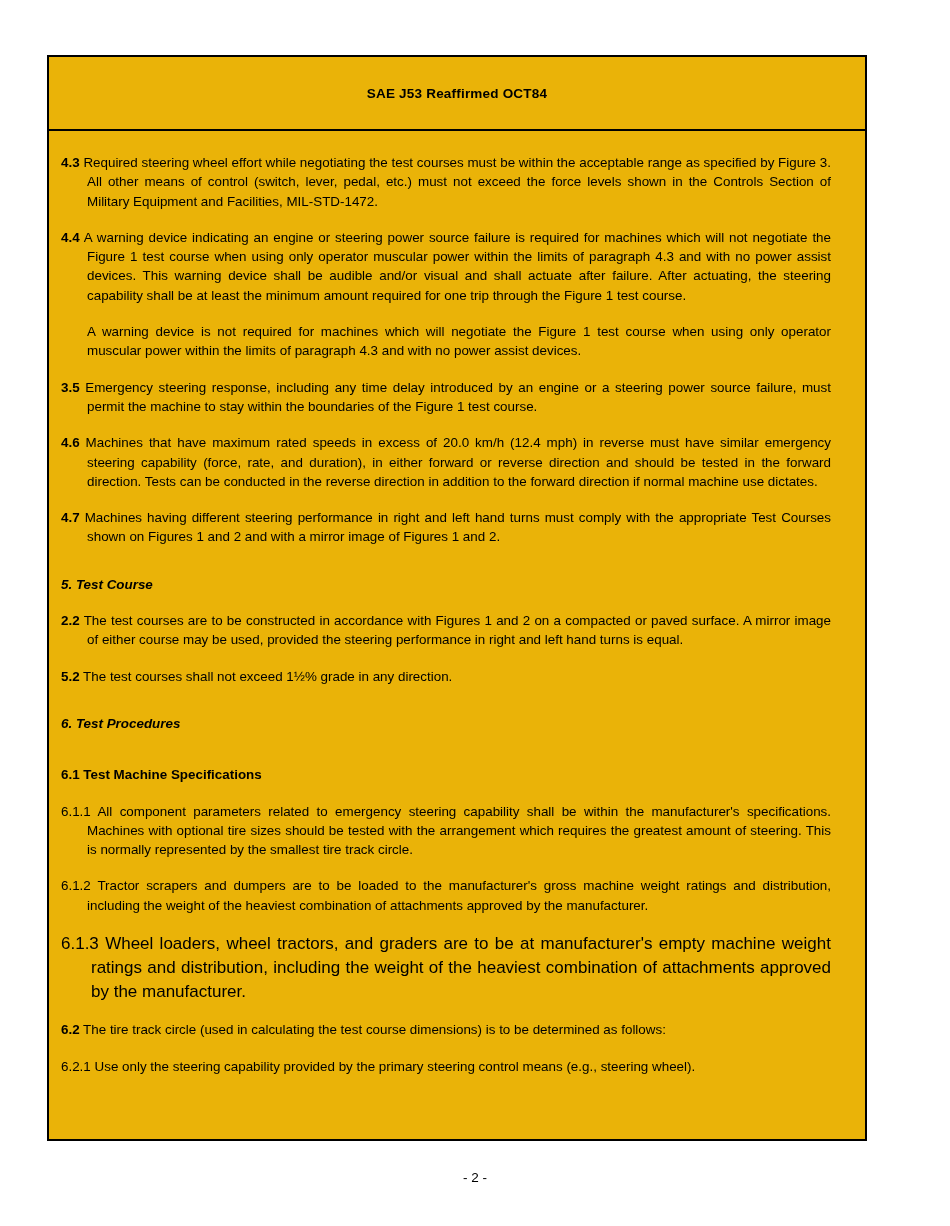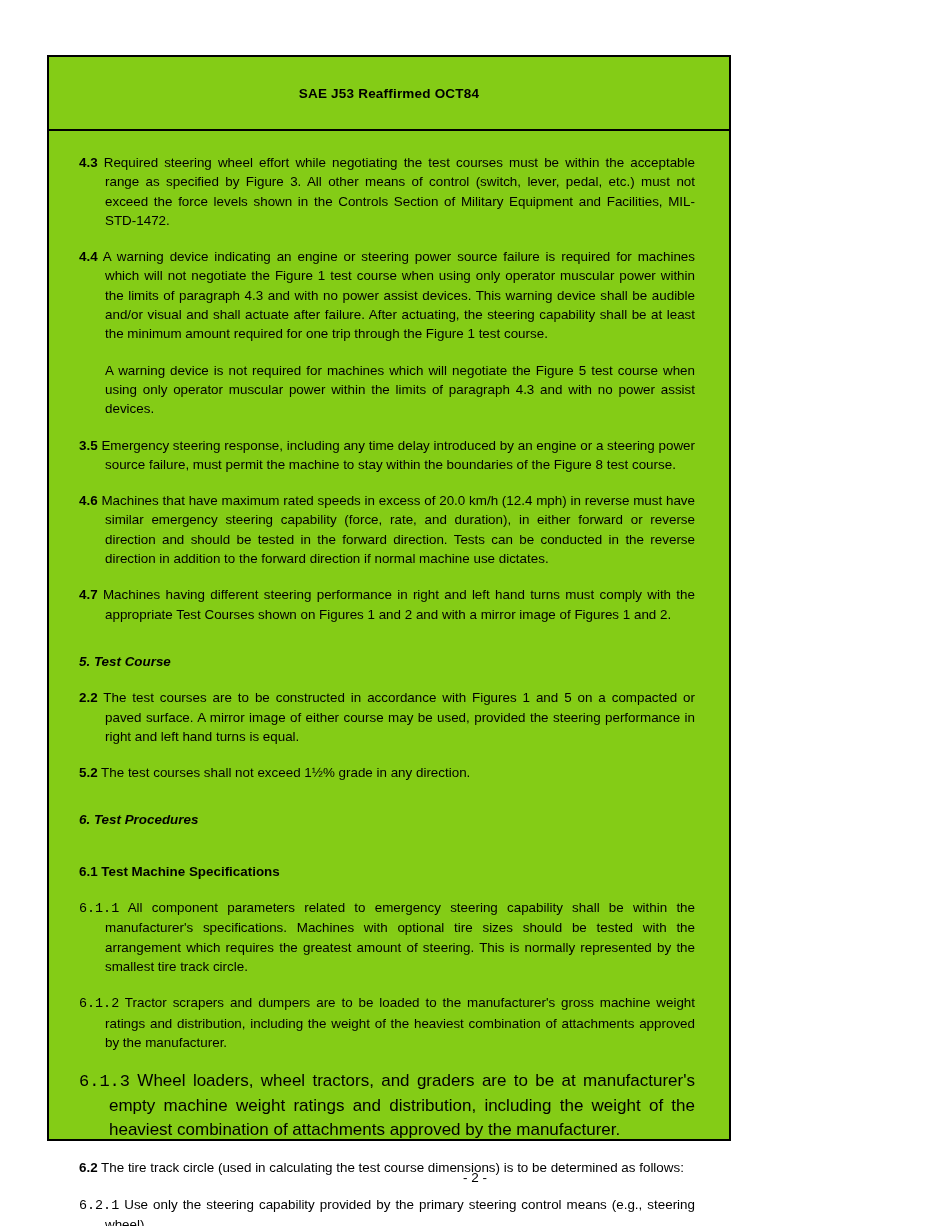--- a/index.html
+++ b/index.html
@@ -8,50 +8,50 @@
     width: 950px;
     height: 1226px;
     position: relative;
     font-family: "Liberation Sans", sans-serif;
     color: #000000;
   }
   .page-frame {
     position: absolute;
     left: 47px;
     top: 55px;
-    width: 684px;
+    width: 820px;
     height: 1086px;
     border: 2px solid #000000;
-    background: #84cc16;
+    background: #eab308;
   }
   .doc-header {
     height: 74px;
     border-bottom: 2px solid #000000;
     display: flex;
     align-items: center;
     justify-content: center;
   }
   .doc-title {
     font-weight: bold;
     font-size: 13.5px;
     letter-spacing: 0.2px;
   }
   .doc-body {
-    padding: 22px 34px 0 30px;
+    padding: 22px 34px 0 12px;
     font-size: 13.4px;
     line-height: 1.44;
   }
   .block {
     margin-bottom: 17px;
     text-align: justify;
     padding-left: 26px;
     text-indent: -26px;
   }
   .block .num { font-weight: bold; }
-  .block.plain-num .num { font-weight: normal; font-family: Liberation Mono, monospace; }
+  .block.plain-num .num { font-weight: normal; }
   .block.cont { text-indent: 0; }
   .block.h-italic {
     font-weight: bold;
     font-style: italic;
     text-align: left;
     margin-top: 28px;
   }
   .block.h-italic .num { font-style: italic; }
   .block.h-bold {
     font-weight: bold;
@@ -82,31 +82,31 @@
   <div class="doc-header">
     <span class="doc-title">SAE J53 Reaffirmed OCT84</span>
   </div>
 
   <div class="doc-body">
 
     <div class="block"><span class="num">4.3</span> <span>Required steering wheel effort while negotiating the test courses must be within the acceptable range as specified by Figure 3. All other means of control (switch, lever, pedal, etc.) must not exceed the force levels shown in the Controls Section of Military Equipment and Facilities, MIL-STD-1472.</span></div>
 
     <div class="block"><span class="num">4.4</span> <span>A warning device indicating an engine or steering power source failure is required for machines which will not negotiate the Figure 1 test course when using only operator muscular power within the limits of paragraph 4.3 and with no power assist devices. This warning device shall be audible and/or visual and shall actuate after failure. After actuating, the steering capability shall be at least the minimum amount required for one trip through the Figure 1 test course.</span></div>
 
-    <div class="block cont"><span>A warning device is not required for machines which will negotiate the Figure 5 test course when using only operator muscular power within the limits of paragraph 4.3 and with no power assist devices.</span></div>
+    <div class="block cont"><span>A warning device is not required for machines which will negotiate the Figure 1 test course when using only operator muscular power within the limits of paragraph 4.3 and with no power assist devices.</span></div>
 
-    <div class="block"><span class="num">3.5</span> <span>Emergency steering response, including any time delay introduced by an engine or a steering power source failure, must permit the machine to stay within the boundaries of the Figure 8 test course.</span></div>
+    <div class="block"><span class="num">3.5</span> <span>Emergency steering response, including any time delay introduced by an engine or a steering power source failure, must permit the machine to stay within the boundaries of the Figure 1 test course.</span></div>
 
     <div class="block"><span class="num">4.6</span> <span>Machines that have maximum rated speeds in excess of 20.0 km/h (12.4 mph) in reverse must have similar emergency steering capability (force, rate, and duration), in either forward or reverse direction and should be tested in the forward direction. Tests can be conducted in the reverse direction in addition to the forward direction if normal machine use dictates.</span></div>
 
     <div class="block"><span class="num">4.7</span> <span>Machines having different steering performance in right and left hand turns must comply with the appropriate Test Courses shown on Figures 1 and 2 and with a mirror image of Figures 1 and 2.</span></div>
 
     <div class="block h-italic"><span class="num">5.</span> <span>Test Course</span></div>
 
-    <div class="block"><span class="num">2.2</span> <span>The test courses are to be constructed in accordance with Figures 1 and 5 on a compacted or paved surface. A mirror image of either course may be used, provided the steering performance in right and left hand turns is equal.</span></div>
+    <div class="block"><span class="num">2.2</span> <span>The test courses are to be constructed in accordance with Figures 1 and 2 on a compacted or paved surface. A mirror image of either course may be used, provided the steering performance in right and left hand turns is equal.</span></div>
 
     <div class="block"><span class="num">5.2</span> <span>The test courses shall not exceed 1½% grade in any direction.</span></div>
 
     <div class="block h-italic"><span class="num">6.</span> <span>Test Procedures</span></div>
 
     <div class="block h-bold"><span class="num">6.1</span> <span>Test Machine Specifications</span></div>
 
     <div class="block plain-num"><span class="num">6.1.1</span> <span>All component parameters related to emergency steering capability shall be within the manufacturer's specifications. Machines with optional tire sizes should be tested with the arrangement which requires the greatest amount of steering. This is normally represented by the smallest tire track circle.</span></div>
 
     <div class="block plain-num"><span class="num">6.1.2</span> <span>Tractor scrapers and dumpers are to be loaded to the manufacturer's gross machine weight ratings and distribution, including the weight of the heaviest combination of attachments approved by the manufacturer.</span></div>

